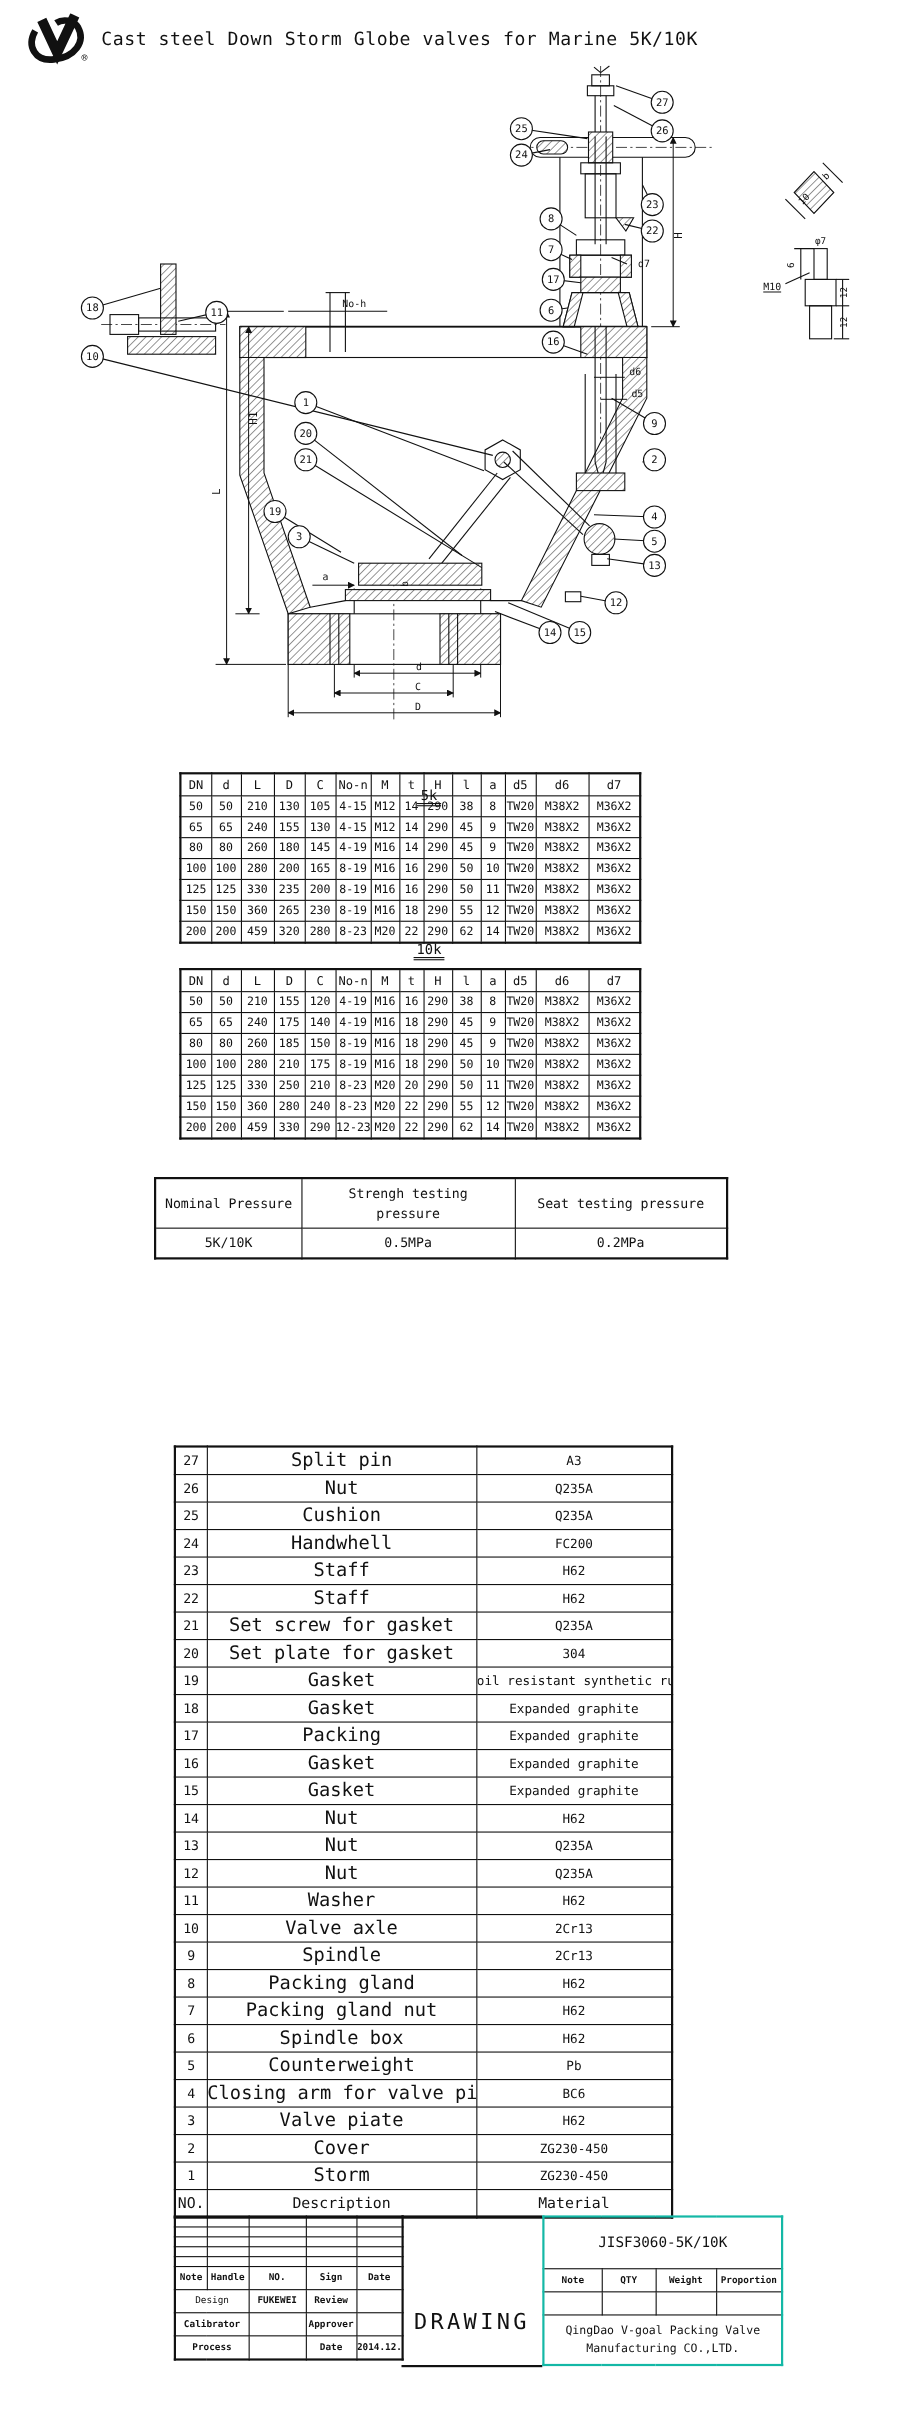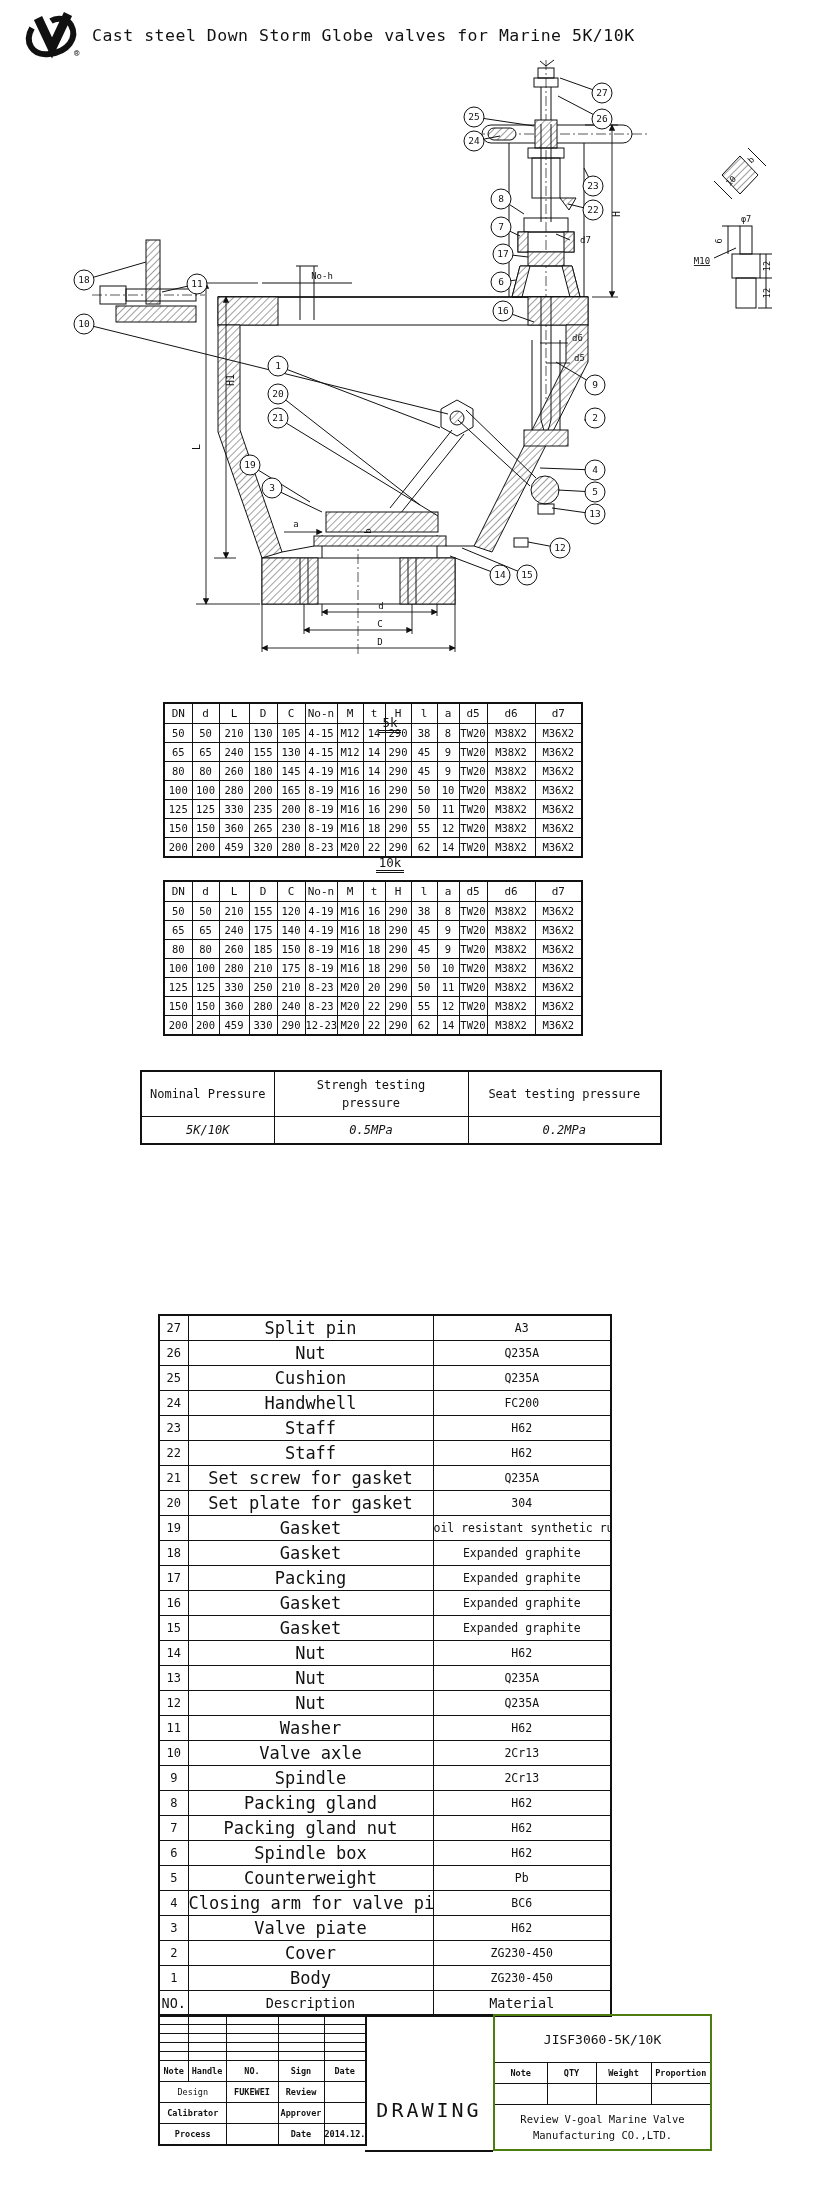--- a/index.html
+++ b/index.html
@@ -13,38 +13,38 @@
   .dimtbl td,.dimtbl th{border:1px solid #111;text-align:center;padding:0;font-size:10.5px;font-weight:normal;height:18px;overflow:hidden;white-space:nowrap;}
   .dimtbl{border:2px solid #111;}
   .dimtbl tr.hdr th{height:19px;font-size:11px;}
   .tbl-label{position:absolute;left:355px;width:70px;text-align:center;font-size:12.5px;}
   .tbl-label span{border-bottom:3px double #111;padding:0 3px;}
   
   .tp-title{position:absolute;left:140px;width:520px;top:1051px;text-align:center;font-size:12.5px;}
   .tptbl{position:absolute;left:140px;top:1070px;width:520px;table-layout:fixed;border:2px solid #111;padding-left:23px;}
   .tptbl td{border:1px solid #111;text-align:center;font-size:12px;padding:0;}
   .tptbl .h{height:44px;line-height:1.5;}
-  .tptbl .r td{height:26px;font-style:italic;}
+  .tptbl .r td{height:26px;}
   
   .parts{position:absolute;left:158px;top:1314px;width:452px;table-layout:fixed;border:2px solid #111;}
   .parts td{border:1px solid #111;text-align:center;padding:0;height:24px;overflow:hidden;white-space:nowrap;}
   .parts td.no{font-size:12px;}
   .parts td.desc{font-size:17px;}
   .parts td.mat{font-size:11.5px;}
   .parts tr.foot td{font-size:13.5px;height:24px;}
   
   .tblock{position:absolute;left:158px;top:2014px;width:552px;height:138px;}
   .tb-left{position:absolute;left:0;top:0;width:207px;border:2px solid #111;table-layout:fixed;}
   .tb-left td{border:1px solid #111;padding:0;text-align:center;font-size:8.5px;overflow:hidden;white-space:nowrap;}
   .tb-left tr.thin td{height:8px;}
   .tb-left tr.lbl td{height:20px;font-weight:bold;}
   .tb-left tr.row td{height:20px;}
   .tb-mid{position:absolute;left:207px;top:0;width:128px;height:134px;border:2px solid #111;border-left:none;border-right:none;display:flex;align-items:flex-end;justify-content:center;}
   .tb-mid .dw{font-size:20px;letter-spacing:3px;margin-bottom:28px;}
-  .tb-right{position:absolute;left:335px;top:0;width:217px;border:2px solid #4d7c0f;table-layout:fixed;}
+  .tb-right{position:absolute;left:335px;top:0;width:217px;border:2px solid #14b8a6;table-layout:fixed;}
   .tb-right td{border:1px solid #111;padding:0;text-align:center;overflow:hidden;}
   .tb-right .pn{height:46px;font-size:13px;}
   .tb-right .rh td{height:20px;font-size:8.5px;font-weight:bold;}
   .tb-right .re td{height:20px;}
   .tb-right .co{height:44px;font-size:10.5px;line-height:1.55;}
   svg text{font-family:"DejaVu Sans Mono",monospace;fill:#111;}
 </style>
 </head>
 <body>
 
@@ -850,21 +850,21 @@
         </tr>
 
         <tr>
           <td class="no">2</td>
           <td class="desc">Cover</td>
           <td class="mat">ZG230-450</td>
         </tr>
 
         <tr>
           <td class="no">1</td>
-          <td class="desc">Body</td>
+          <td class="desc">Storm</td>
           <td class="mat">ZG230-450</td>
         </tr>
 
       <tr class="foot">
         <td>NO.</td>
         <td>Description</td>
         <td>Material</td>
       </tr>
     </tbody>
   </table>
@@ -967,19 +967,19 @@
           <td>Weight</td>
           <td>Proportion</td>
         </tr>
         <tr class="re">
             <td></td>
             <td></td>
             <td></td>
             <td></td>
           </tr>
         <tr>
-            <td colspan="4" class="co"><span>Review V-goal Marine Valve</span><br><span>Manufacturing CO.,LTD.</span></td>
+            <td colspan="4" class="co"><span>QingDao V-goal Packing Valve</span><br><span>Manufacturing CO.,LTD.</span></td>
           </tr>
       </tbody>
     </table>
   </div>
 
 </div>
 
 </body></html>

